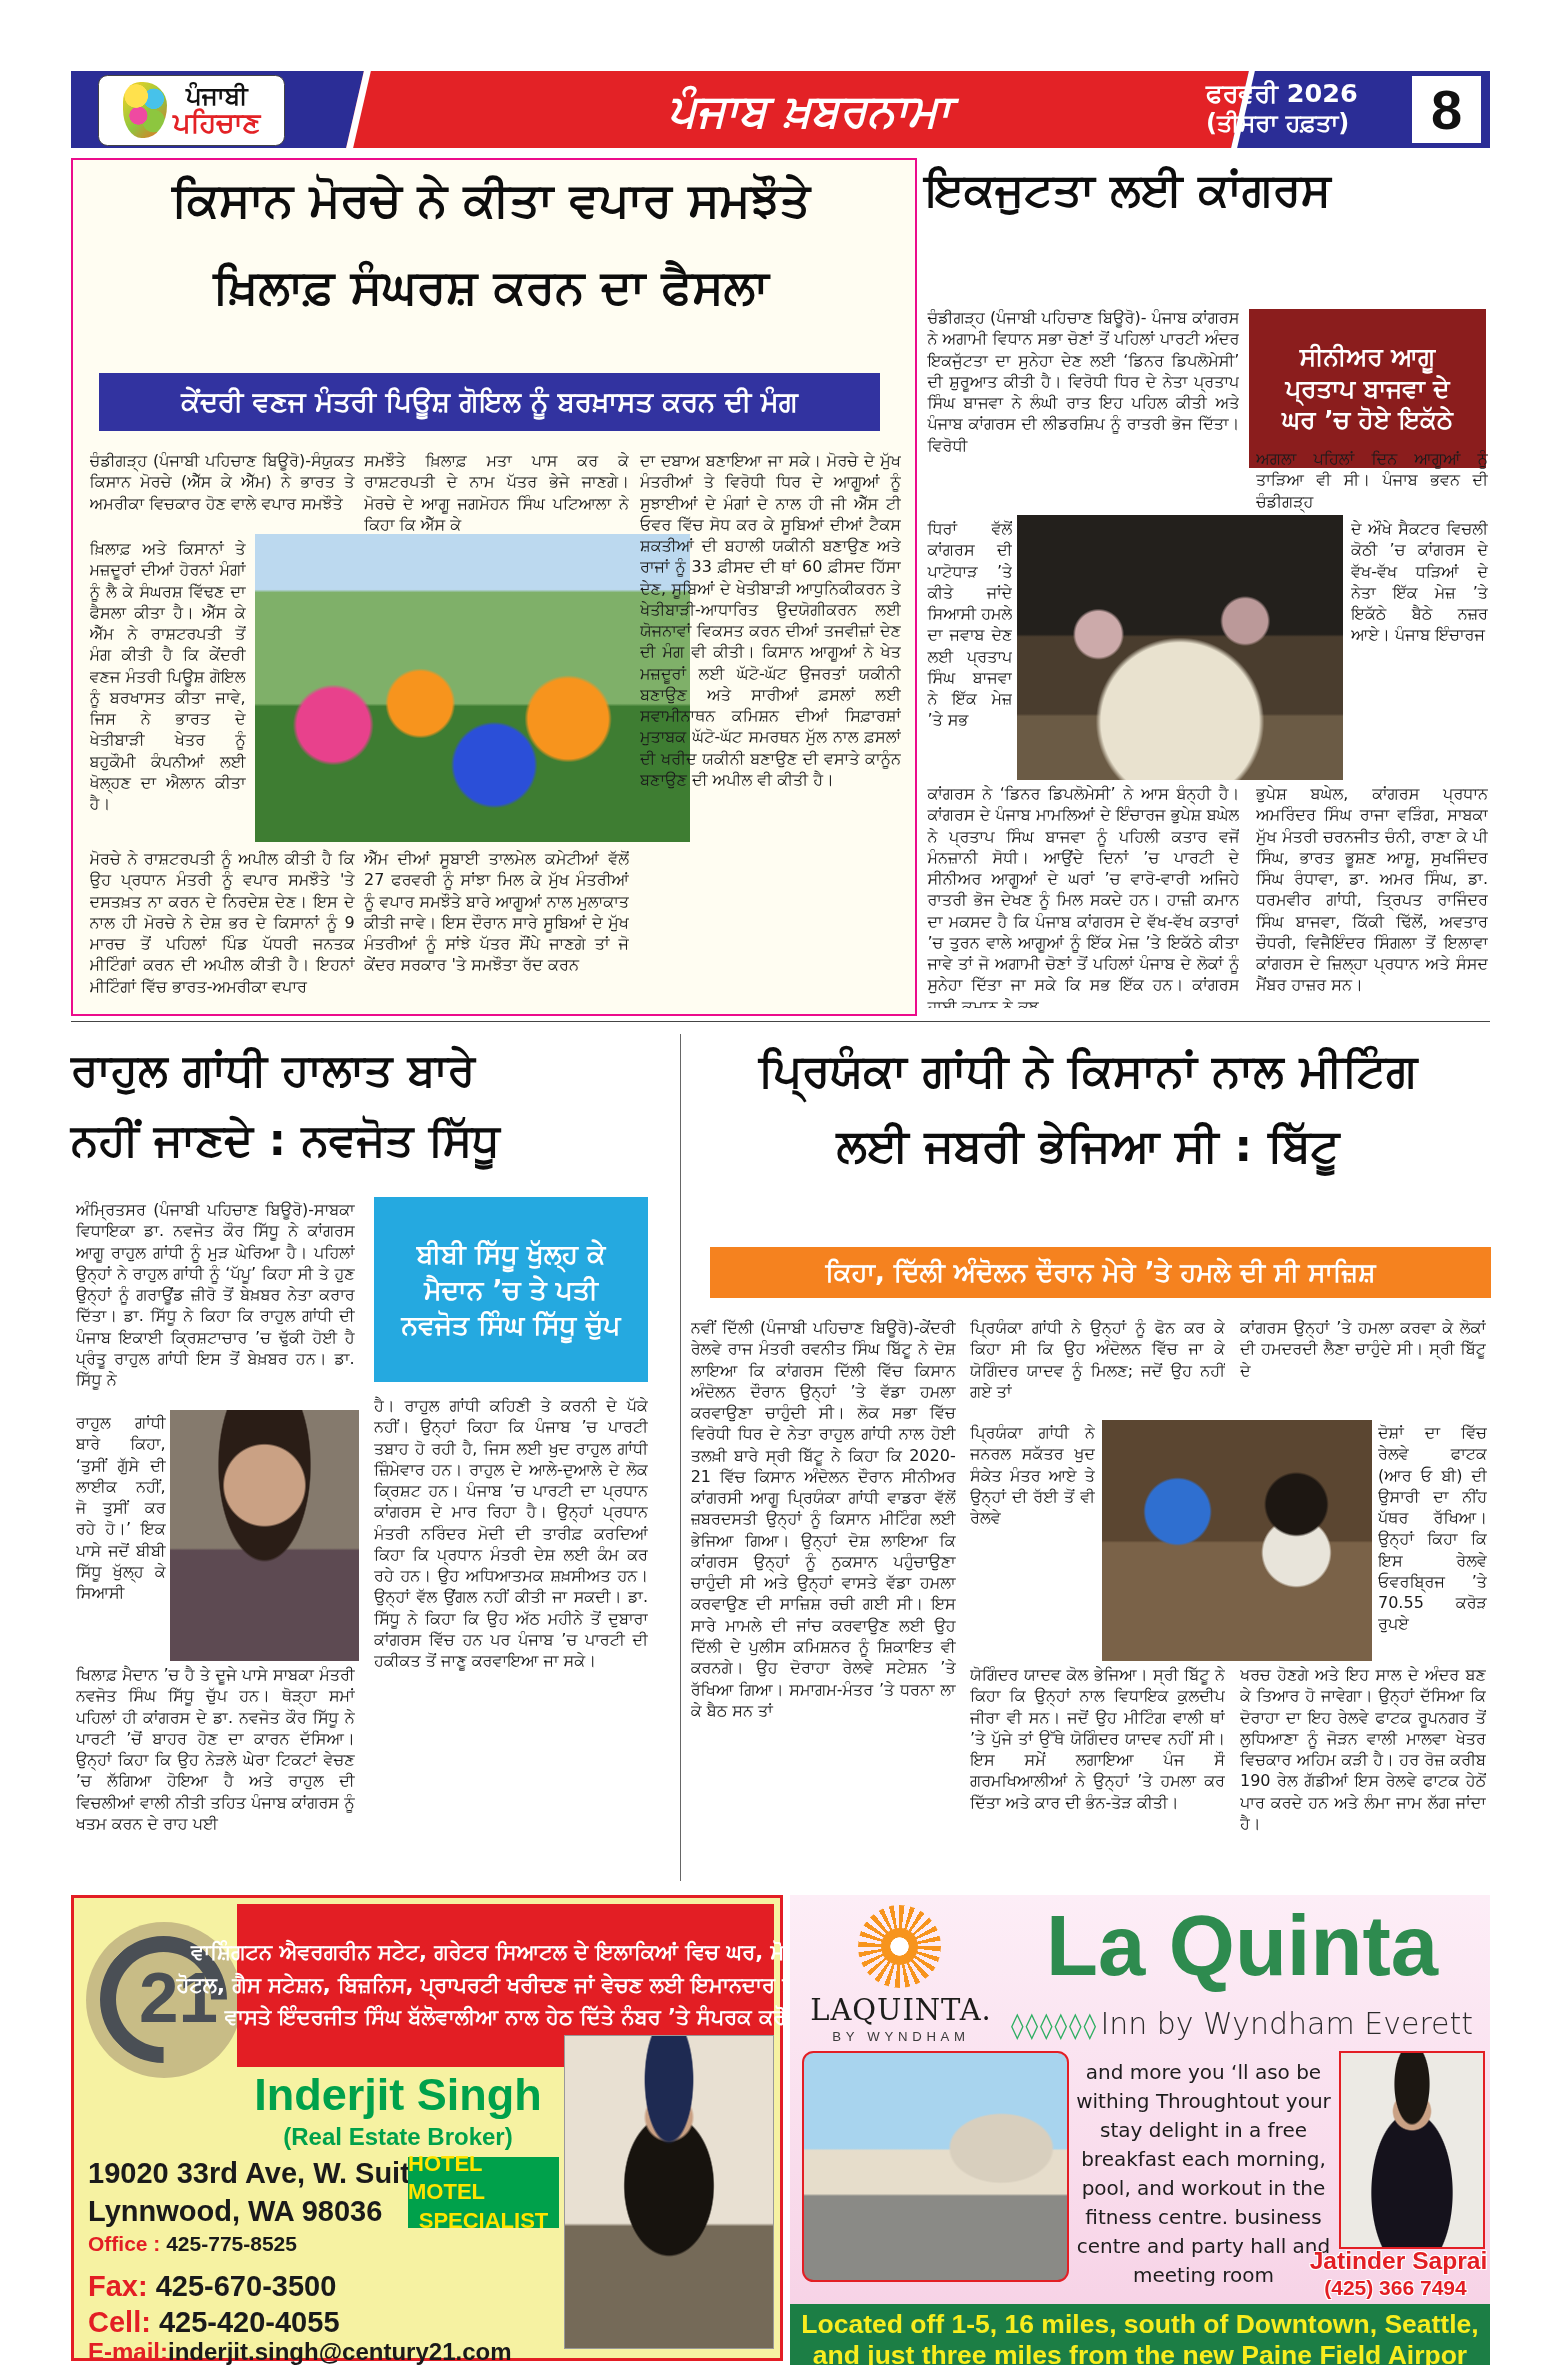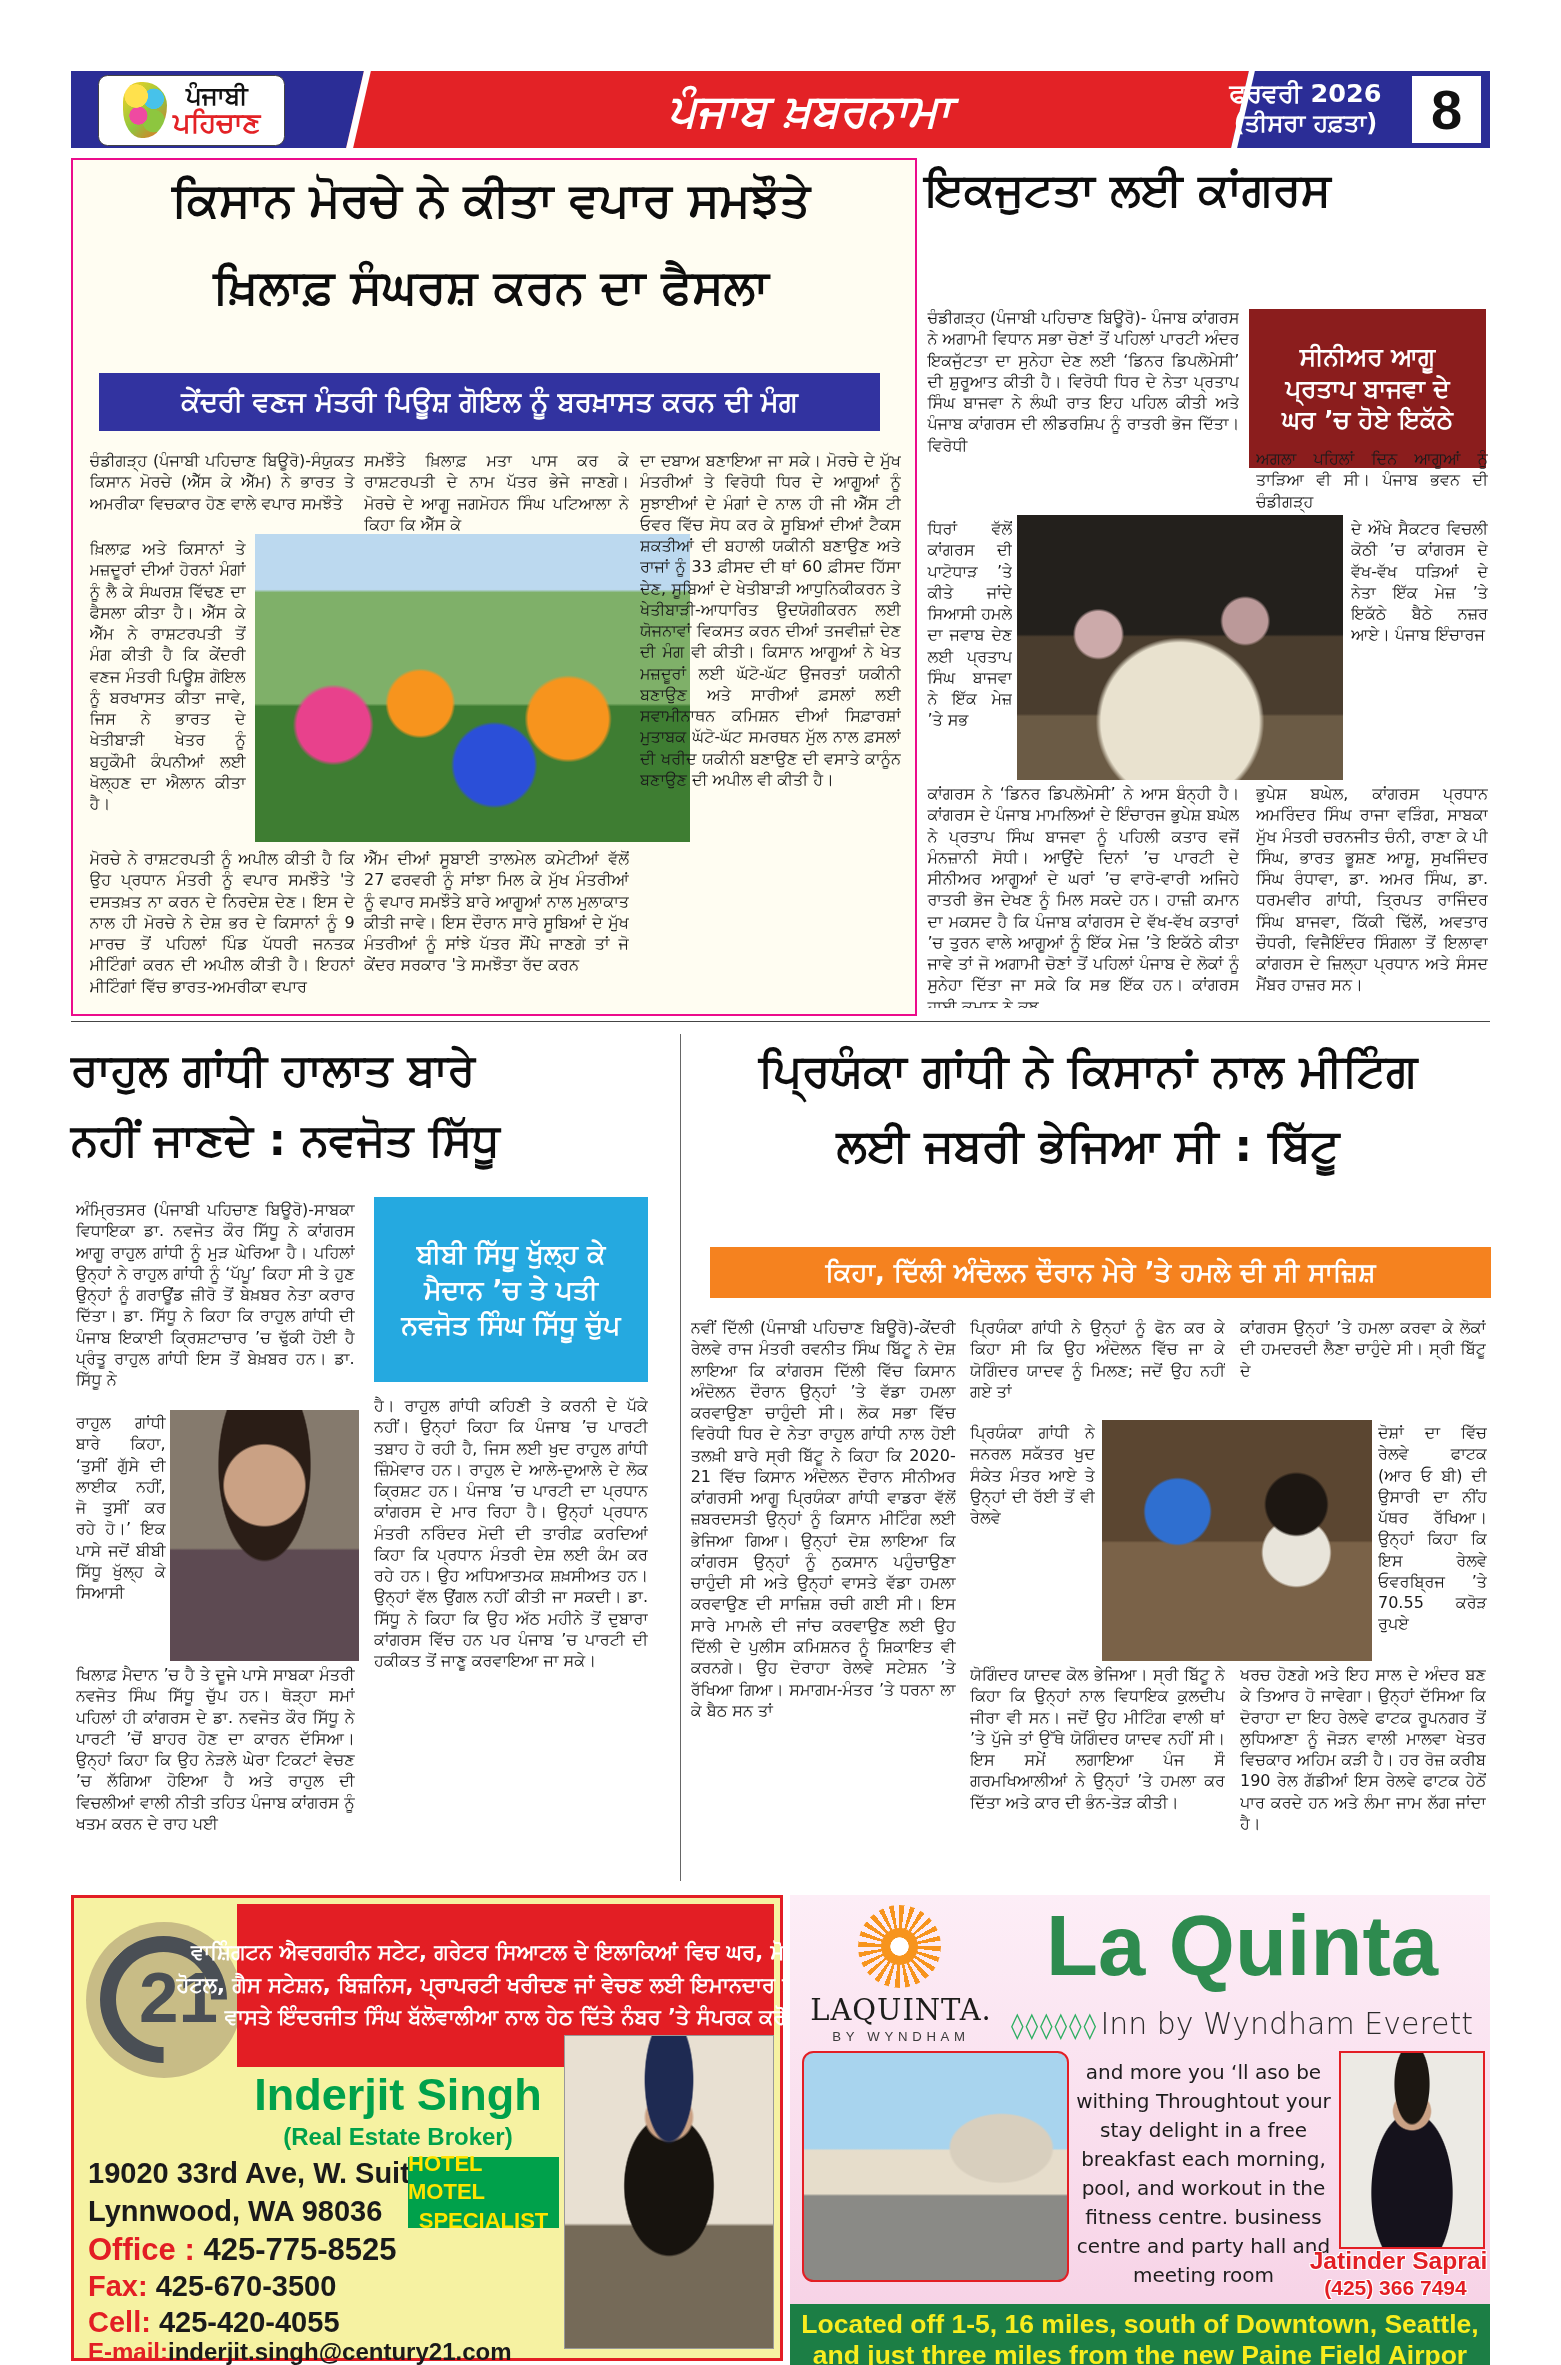--- a/index.html
+++ b/index.html
@@ -27,21 +27,21 @@
       radial-gradient(circle at 70% 30%,#47c2ea 0 20%,transparent 21%),
       radial-gradient(circle at 35% 60%,#ef4aa1 0 20%,transparent 21%),
       radial-gradient(circle at 70% 70%,#8dc63f 0 22%,transparent 23%),
       linear-gradient(135deg,#ffd21f,#8dc63f 55%,#f26522);"></div>
     <div style="text-align:center;">
       <div style="font-size:24.6px;font-weight:700;color:#111;line-height:1.05;">ਪੰਜਾਬੀ</div>
       <div style="font-size:27.4px;font-weight:700;color:#e32226;line-height:1.05;">ਪਹਿਚਾਣ</div>
     </div>
   </div>
   <div class="abs" style="left:388px;top:8.5px;width:700px;height:62px;color:#ffffff;font-size:45px;font-weight:700;font-style:italic;text-align:center;line-height:62px;white-space:nowrap;">ਪੰਜਾਬ ਖ਼ਬਰਨਾਮਾ</div>
-  <div class="abs" style="left:1135px;top:6.6px;width:199px;height:66px;text-align:center;">
+  <div class="abs" style="left:1135px;top:6.6px;width:199px;height:66px;">
     <div style="color:#fff;font-size:25.5px;font-weight:700;line-height:1.25;">ਫਰਵਰੀ 2026</div>
     <div style="color:#fff;font-size:24px;font-weight:700;line-height:1.2;">(ਤੀਸਰਾ ਹਫ਼ਤਾ)</div>
   </div>
   <div class="abs" style="left:1341px;top:4.7px;width:69px;height:67px;background:#ffffff;display:flex;align-items:center;justify-content:center;">
     <span style="font-size:56px;font-weight:700;color:#111;font-family:'Liberation Sans',sans-serif;">8</span>
   </div>
 </div>
 
 <div class="abs" style="left:71px;top:158px;width:842px;height:854px;background:#fffdf2;border:2.8px solid #ec0c8c;">
   <div class="abs headline pj" style="left:0;top:12px;width:836px;font-size:47px;">ਕਿਸਾਨ ਮੋਰਚੇ ਨੇ ਕੀਤਾ ਵਪਾਰ ਸਮਝੌਤੇ</div>
@@ -132,21 +132,21 @@
   </div>
   <div class="abs" style="left:163px;top:5.7px;width:537px;height:163px;background:#e31e24;display:flex;flex-direction:column;align-items:center;justify-content:center;">
     <div style="color:#fff;font-size:21px;font-weight:700;line-height:1.55;white-space:nowrap;">ਵਾਸ਼ਿੰਗਟਨ ਐਵਰਗਰੀਨ ਸਟੇਟ, ਗਰੇਟਰ ਸਿਆਟਲ ਦੇ ਇਲਾਕਿਆਂ ਵਿਚ ਘਰ, ਮੋਟਲ,</div>
     <div style="color:#fff;font-size:21px;font-weight:700;line-height:1.55;white-space:nowrap;">ਹੋਟਲ, ਗੈਸ ਸਟੇਸ਼ਨ, ਬਿਜ਼ਨਿਸ, ਪ੍ਰਾਪਰਟੀ ਖਰੀਦਣ ਜਾਂ ਵੇਚਣ ਲਈ ਇਮਾਨਦਾਰ ਸੇਵਾਵਾਂ</div>
     <div style="color:#fff;font-size:21px;font-weight:700;line-height:1.55;white-space:nowrap;">ਵਾਸਤੇ ਇੰਦਰਜੀਤ ਸਿੰਘ ਬੱਲੋਵਾਲੀਆ ਨਾਲ ਹੇਠ ਦਿੱਤੇ ਨੰਬਰ ’ਤੇ ਸੰਪਰਕ ਕਰੋ</div>
   </div>
   <div class="abs" style="left:163px;top:171px;width:322px;text-align:center;color:#00a14b;font-size:45px;font-weight:700;font-family:'Liberation Sans',sans-serif;">Inderjit Singh</div>
   <div class="abs" style="left:163px;top:225px;width:322px;text-align:center;color:#00a14b;font-size:24px;font-weight:700;font-family:'Liberation Sans',sans-serif;">(Real Estate Broker)</div>
   <div class="abs" style="left:14px;top:259px;width:426px;color:#1a1a1a;font-size:29px;font-weight:700;font-family:'Liberation Sans',sans-serif;">19020 33rd Ave, W. Suite 300</div>
   <div class="abs" style="left:14px;top:297px;width:426px;color:#1a1a1a;font-size:29px;font-weight:700;font-family:'Liberation Sans',sans-serif;">Lynnwood, WA 98036</div>
-  <div class="abs" style="left:14px;top:334px;font-size:31px;font-weight:700;font-family:'Liberation Sans',sans-serif;">
+  <div class="abs" style="left:14px;top:334px;font-size:21px;font-weight:700;font-family:'Liberation Sans',sans-serif;">
     <span style="color:#e31e24;">Office :</span>
     <span style="color:#1a1a1a;">425-775-8525</span>
   </div>
   <div class="abs" style="left:14px;top:372px;font-size:29px;font-weight:700;font-family:'Liberation Sans',sans-serif;">
     <span style="color:#e31e24;">Fax:</span>
     <span style="color:#1a1a1a;">425-670-3500</span>
   </div>
   <div class="abs" style="left:14px;top:408px;font-size:29px;font-weight:700;font-family:'Liberation Sans',sans-serif;">
     <span style="color:#e31e24;">Cell:</span>
     <span style="color:#1a1a1a;">425-420-4055</span>

